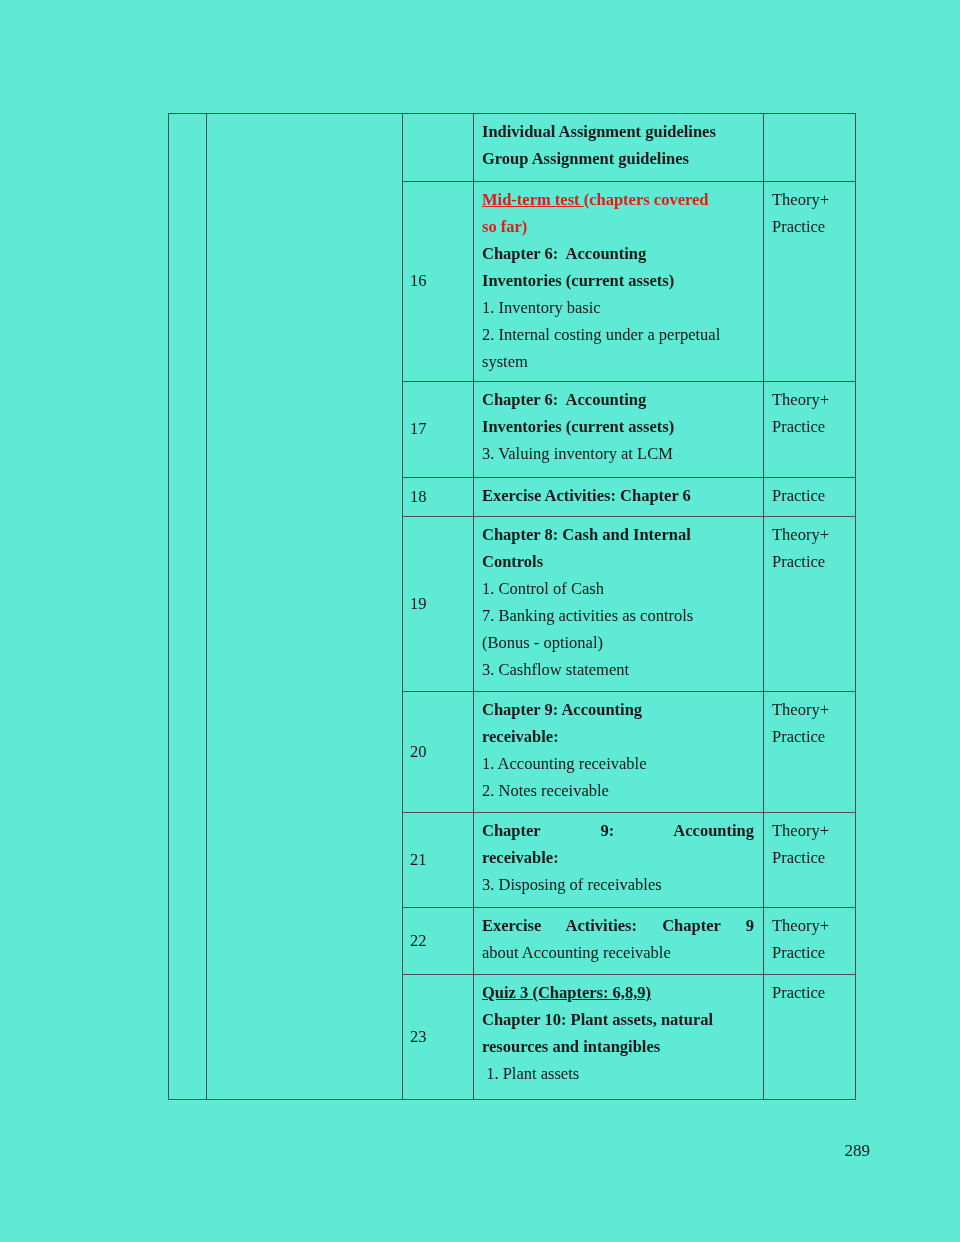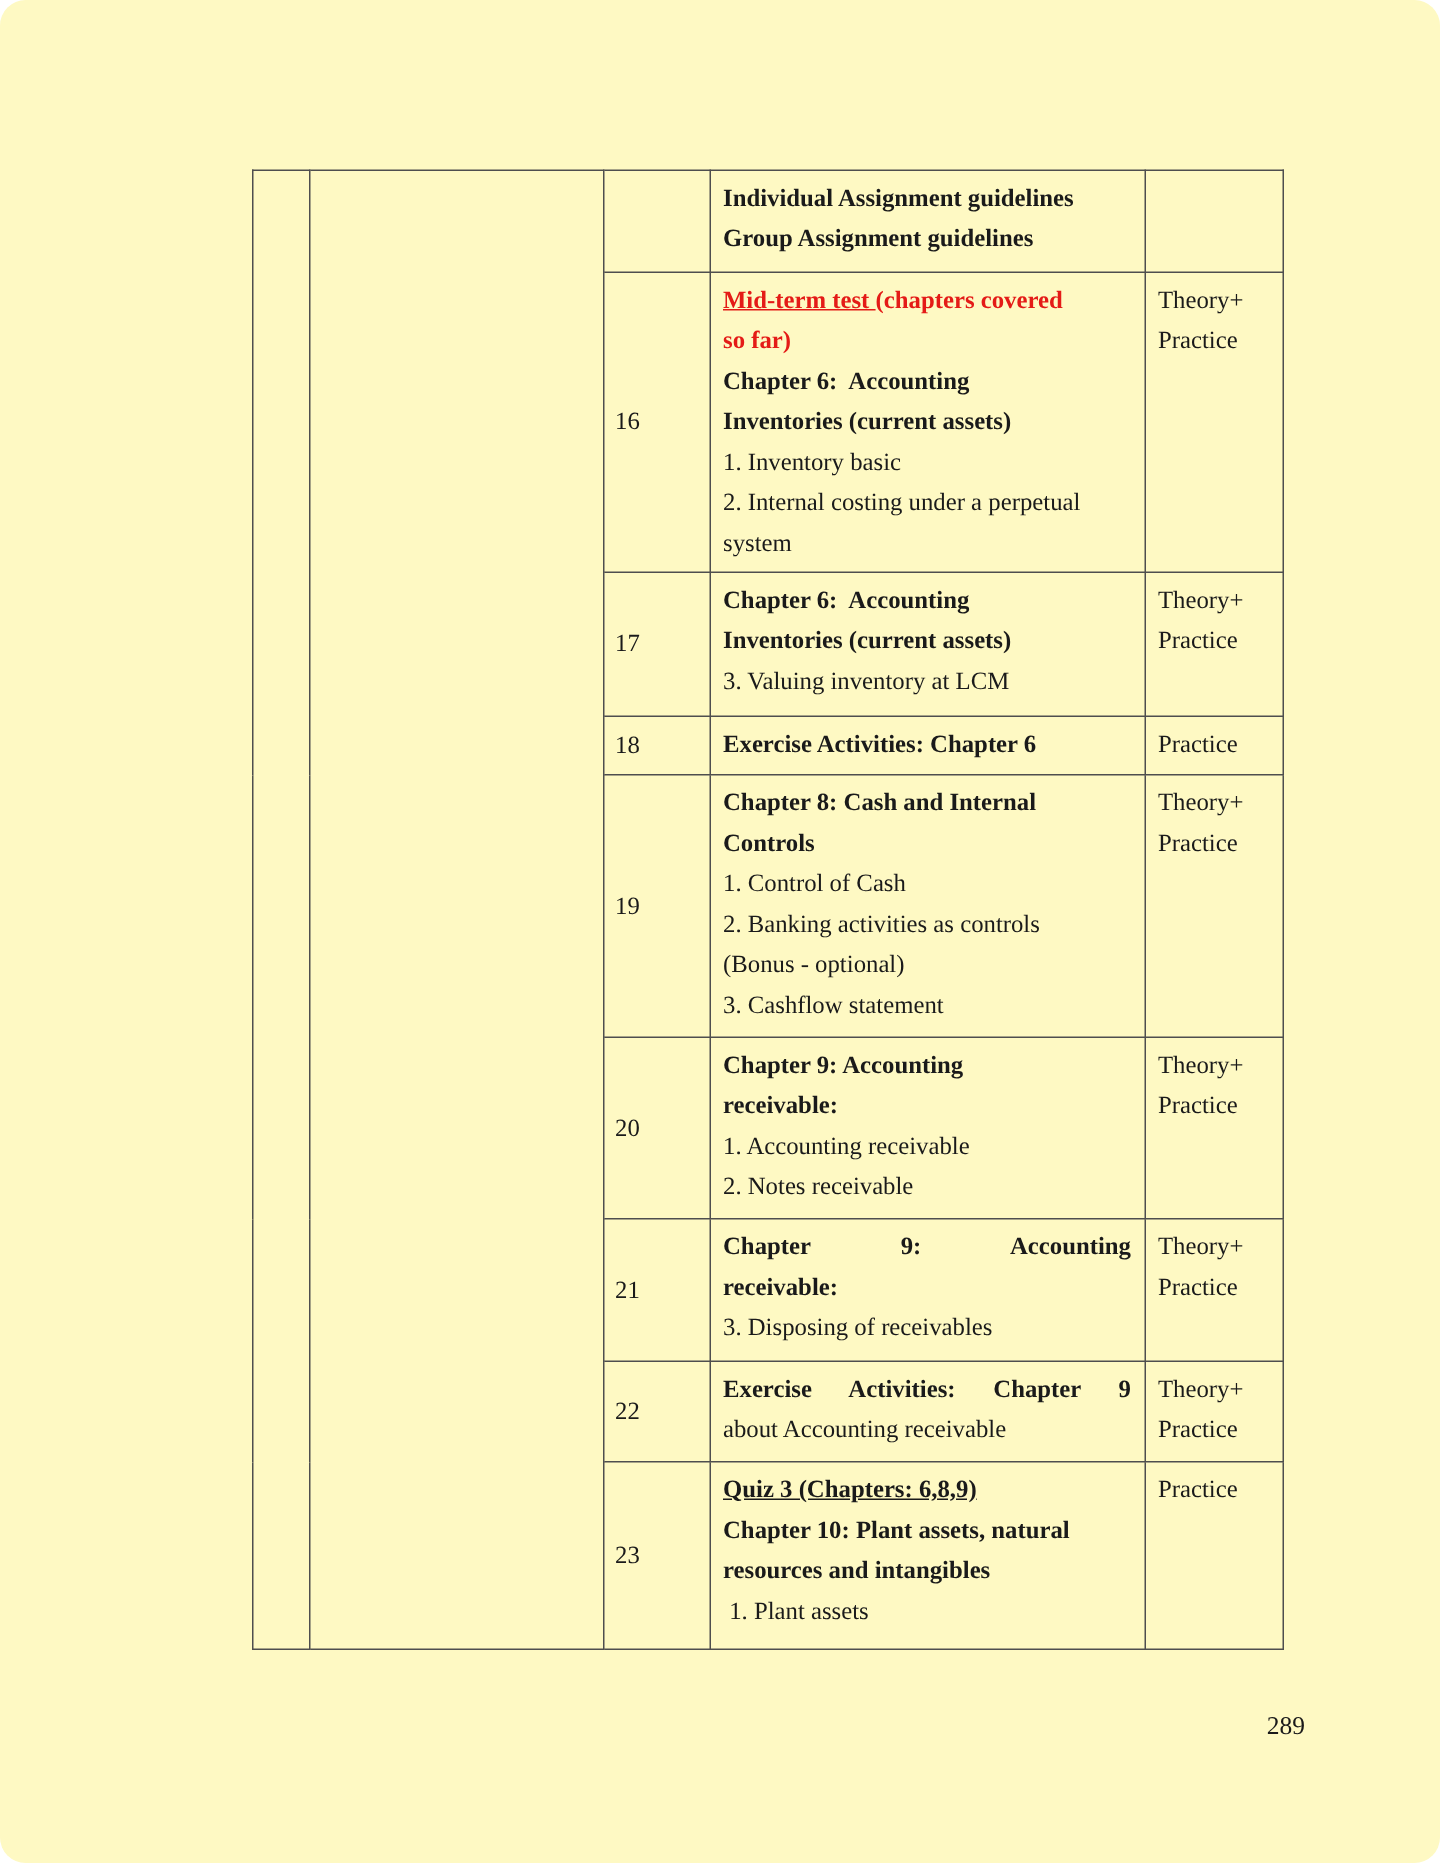--- a/index.html
+++ b/index.html
@@ -4,21 +4,21 @@
 <style>
   * { margin: 0; padding: 0; box-sizing: border-box; }
   html, body { background: #ffffff; }
   body {
     width: 960px; height: 1242px;
     position: relative;
     font-family: "Liberation Serif", serif;
     color: #1a1a1a;
     overflow: hidden;
   }
-  .sheet { position: absolute; inset: 0; background: #fef9c3; border-radius: 17px; }
+  .sheet { position: absolute; inset: 0; background: #5eead4; }
 
   table.schedule {
     position: absolute;
     left: 168px; top: 113px;
     width: 687px;
     border-collapse: collapse;
     table-layout: fixed;
   }
   td {
     border: 1px solid #4e4e4e;
@@ -107,21 +107,21 @@
           <td class="mode-cell">
             <div class="line">Practice</div>
           </td>
         </tr>
         <tr style="height: 175px;">
           <td class="week-cell">19</td>
           <td class="content-cell">
             <div class="line"><span class="seg-b">Chapter 8: Cash and Internal</span></div>
             <div class="line"><span class="seg-b">Controls</span></div>
             <div class="line"><span>1. Control of Cash</span></div>
-            <div class="line"><span>2. Banking activities as controls</span></div>
+            <div class="line"><span>7. Banking activities as controls</span></div>
             <div class="line"><span>(Bonus - optional)</span></div>
             <div class="line"><span>3. Cashflow statement</span></div>
           </td>
           <td class="mode-cell">
             <div class="line">Theory+</div>
             <div class="line">Practice</div>
           </td>
         </tr>
         <tr style="height: 121px;">
           <td class="week-cell">20</td>

